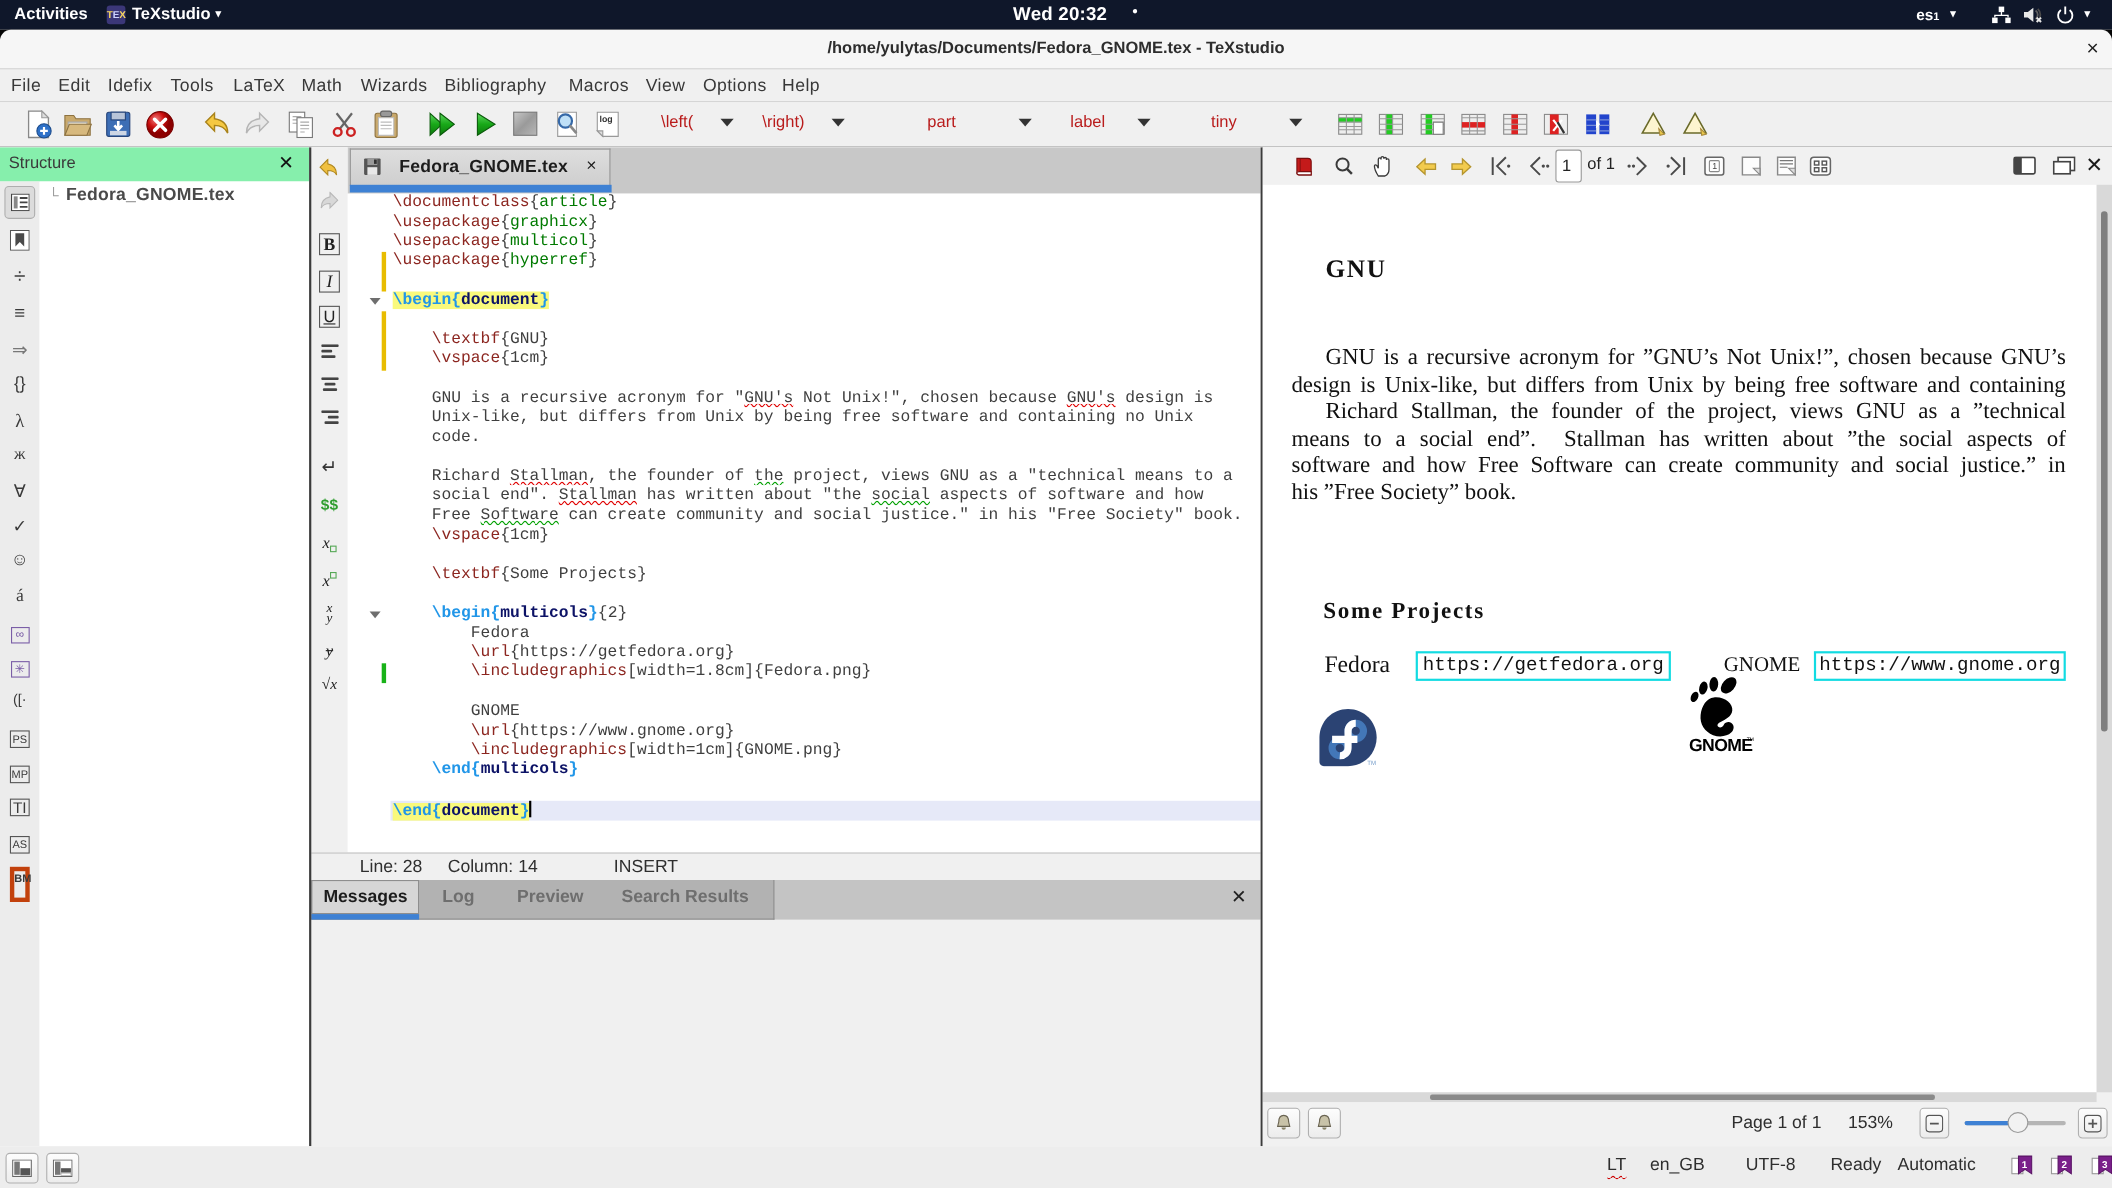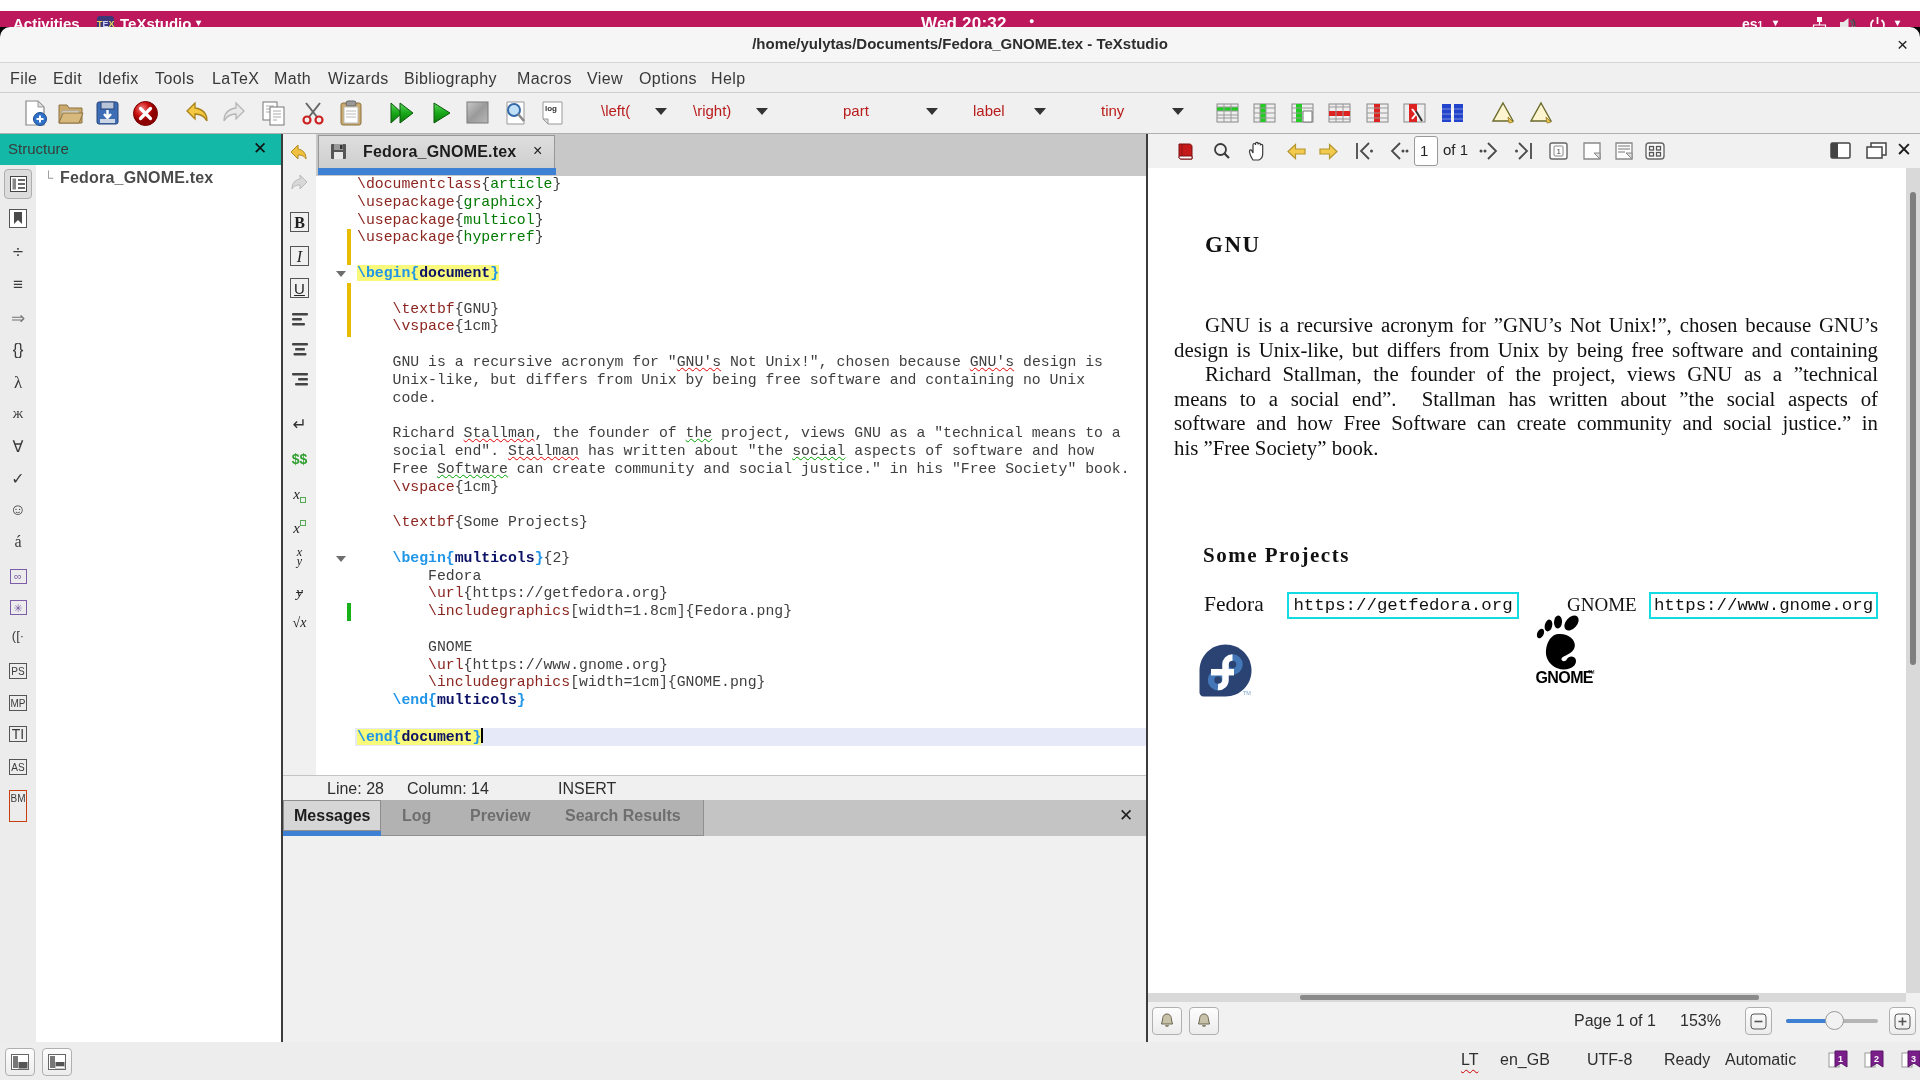--- a/index.html
+++ b/index.html
@@ -1,21 +1,21 @@
 <!DOCTYPE html>
 <html><head>
 <meta charset="utf-8">
 <style>
 * { margin:0; padding:0; box-sizing:border-box; }
 html,body { width:1920px; height:1080px; overflow:hidden; font-family:"Liberation Sans", sans-serif; background:#fff; }
 .abs { position:absolute; }
 #stage { position:relative; width:1920px; height:1080px; }
 
 
-#topbar { left:0; top:11px; width:1920px; height:27px; background:#be185d; color:#fff; font-size:15px; font-weight:bold; }
+#topbar { left:0; top:0; width:1920px; height:27px; background:#0f172a; color:#fff; font-size:15px; font-weight:bold; }
 #topbar .itm { position:absolute; top:4px; }
 
 
 #titlebar { left:0; top:27px; width:1920px; height:35px; background:#f6f6f6; border-radius:10px 10px 0 0; }
 #titlebar .t { position:absolute; left:0; right:0; top:8px; text-align:center; font-size:15px; font-weight:bold; color:#2d2d2d; }
 
 
 #menubar { left:0; top:62px; width:1920px; height:31px; background:#f0f0f0; border-top:1px solid #d4d4d4; border-bottom:1px solid #cfcfcf; font-size:16px; letter-spacing:0.4px; color:#383838; }
 #menubar span { position:absolute; top:7px; }
 
@@ -26,21 +26,21 @@
 .caret { position:absolute; width:0; height:0; border-left:6px solid transparent; border-right:6px solid transparent; border-top:7px solid #333; top:15px; }
 
 
 #main { left:0; top:134px; width:1920px; height:908px; background:#fff; }
 
 
 #lstrip { position:absolute; left:0; top:31px; width:36px; height:877px; background:#ececec; }
 .lico { position:absolute; left:0; width:36px; text-align:center; color:#3a3a3a; font-size:17px; }
 
 
-#shead { position:absolute; left:0; top:0; width:281px; height:31px; background:#14b8a6; font-size:15px; color:#3a3a3a; }
+#shead { position:absolute; left:0; top:0; width:281px; height:31px; background:#86efac; font-size:15px; color:#3a3a3a; }
 #spanel { position:absolute; left:36px; top:31px; width:245px; height:877px; background:#fff; }
 
 #vsep1 { position:absolute; left:281px; top:0; width:2px; height:908px; background:#3c3c3c; }
 #vsep2 { position:absolute; left:1146px; top:0; width:2px; height:908px; background:#3c3c3c; }
 
 
 #edcol { position:absolute; left:283px; top:0; width:863px; height:908px; background:#f0f0f0; }
 #edtools { position:absolute; left:0; top:0; width:33px; height:666px; background:#f0f0f0; }
 .eti { position:absolute; left:0; width:33px; text-align:center; color:#222; }
 #tabbar { position:absolute; left:33px; top:0; width:830px; height:42px; background:#c8c8c8; }
@@ -357,21 +357,21 @@
       <div class="lico" style="top:304px;font-size:16px;">✓</div>
       <div class="lico" style="top:336px;font-size:16px;">☺</div>
       <div class="lico" style="top:368px;font-size:16px;font-family:'Liberation Serif',serif;">á</div>
       <div class="lico" style="top:400px;"><span style="display:inline-block;width:17px;height:15px;border:1px solid #7b5ea7;color:#7b5ea7;font-size:11px;line-height:13px;">∞</span></div>
       <div class="lico" style="top:432px;"><span style="display:inline-block;width:17px;height:15px;border:1px solid #7b5ea7;color:#7b5ea7;font-size:11px;line-height:14px;">✳</span></div>
       <div class="lico" style="top:463px;font-size:13px;">([·</div>
       <div class="lico" style="top:495px;"><span style="display:inline-block;width:18px;height:16px;border:1px solid #555;font-size:10px;line-height:15px;">PS</span></div>
       <div class="lico" style="top:527px;"><span style="display:inline-block;width:18px;height:16px;border:1px solid #555;font-size:10px;line-height:15px;">MP</span></div>
       <div class="lico" style="top:559px;"><span style="display:inline-block;width:18px;height:16px;border:1px solid #555;font-size:14px;line-height:15px;">TI</span></div>
       <div class="lico" style="top:591px;"><span style="display:inline-block;width:18px;height:16px;border:1px solid #555;font-size:10px;line-height:15px;">AS</span></div>
-      <div class="lico" style="top:622px;"><span style="display:inline-block;width:18px;height:32px;border:1px solid #c2410c;font-size:10px;line-height:15px;">BM</span></div>
+      <div class="lico" style="top:622px;"><span style="display:inline-block;width:18px;height:32px;border:4px solid #c2410c;font-size:10px;line-height:15px;font-weight:bold;">BM</span></div>
     </div>
     <div id="spanel">
       <div style="position:absolute;left:8px;top:5px;color:#9a9a9a;font-size:13px;">└</div>
       <div style="position:absolute;left:24px;top:4px;font-weight:bold;font-size:16px;letter-spacing:0.2px;color:#4a4a4a;">Fedora_GNOME.tex</div>
     </div>
     <div id="edcol">
       <div id="tabbar">
         <div id="tab1">
             <svg style="position:absolute;left:11px;top:7px;" width="17" height="17">
               <rect x="1" y="1" width="15" height="15" rx="1" fill="#555"></rect>

